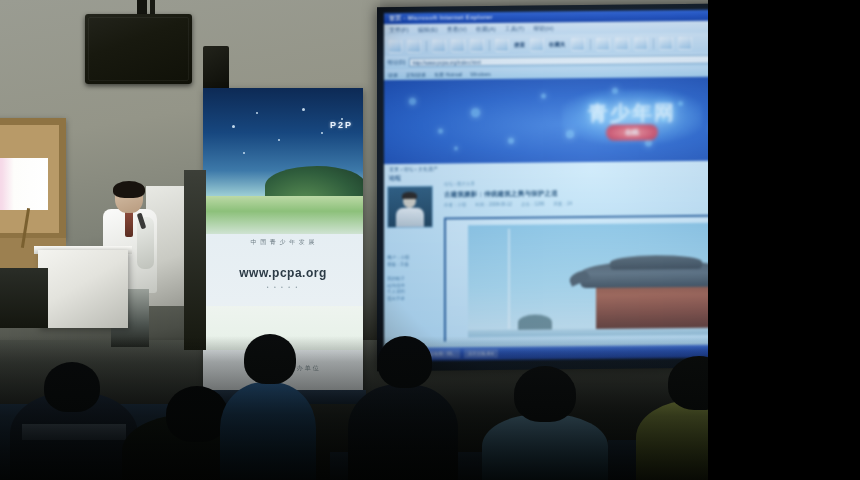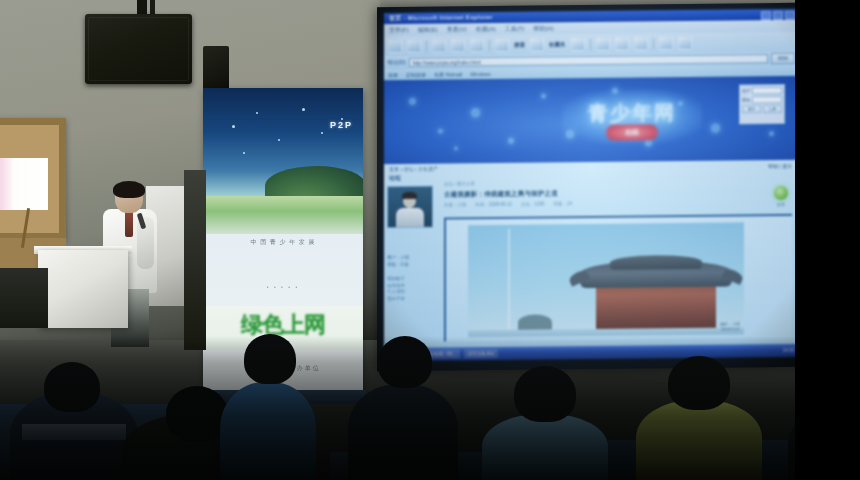--- a/index.html
+++ b/index.html
@@ -1,17 +1,17 @@
 <!DOCTYPE html>
 <html><head>
 <meta charset="utf-8">
 <style>
   html,body{margin:0;padding:0;background:#000;}
   body{width:860px;height:480px;overflow:hidden;font-family:"Liberation Sans",sans-serif;}
-  #scene{position:relative;width:795px;height:480px;overflow:hidden;
+  #scene{position:relative;width:708px;height:480px;overflow:hidden;
          background:#4a4f46;}
 
   
   .wall{position:absolute;left:0;top:0;width:860px;height:480px;
         background:linear-gradient(180deg,#8d8f86 0%,#8a8c84 22%,#7e8279 40%,#5d6159 62%,#2b2e2a 85%,#141613 100%);}
   .wall-left{position:absolute;left:0;top:0;width:380px;height:340px;
         background:linear-gradient(170deg,#9a9c92 0%,#949588 35%,#7f8277 62%,#4a4d46 88%,#23251f 100%);}
   .wall-right-board{position:absolute;left:806px;top:0;width:54px;height:300px;
         background:linear-gradient(180deg,#3f4a40 0%,#3a4b46 30%,#3d4c4e 60%,#33413f 100%);
         opacity:.95;}
@@ -280,23 +280,23 @@
       <i style="left:47%;top:46%;width:2px;height:2px"></i>
       <i style="left:62%;top:18%;width:3px;height:3px"></i>
       <i style="left:74%;top:40%;width:2px;height:2px"></i>
       <i style="left:86%;top:27%;width:2px;height:2px"></i>
       <i style="left:25%;top:58%;width:2px;height:2px"></i>
     </div>
     <div class="banner-hill"></div>
     <div class="banner-green"></div>
     <div class="banner-pp">P2P</div>
     <div class="banner-sub">中 国 青 少 年 发 展</div>
+    <div class="banner-url">www.pcpa.org</div>
     <div class="banner-tiny">•  •  •  •  •</div>
     <div class="banner-greenband"></div>
-    <div class="banner-greentext">绿色上网</div>
     <div class="banner-foot">主办单位 · 承办单位</div>
   </div>
   <div class="banner-stand"></div>
 
   <div class="cabinet"></div>
   <div class="side-dark"></div>
   <div class="presenter">
     <div class="p-body"></div>
     <div class="p-tie"></div>
     <div class="p-arm"></div>

